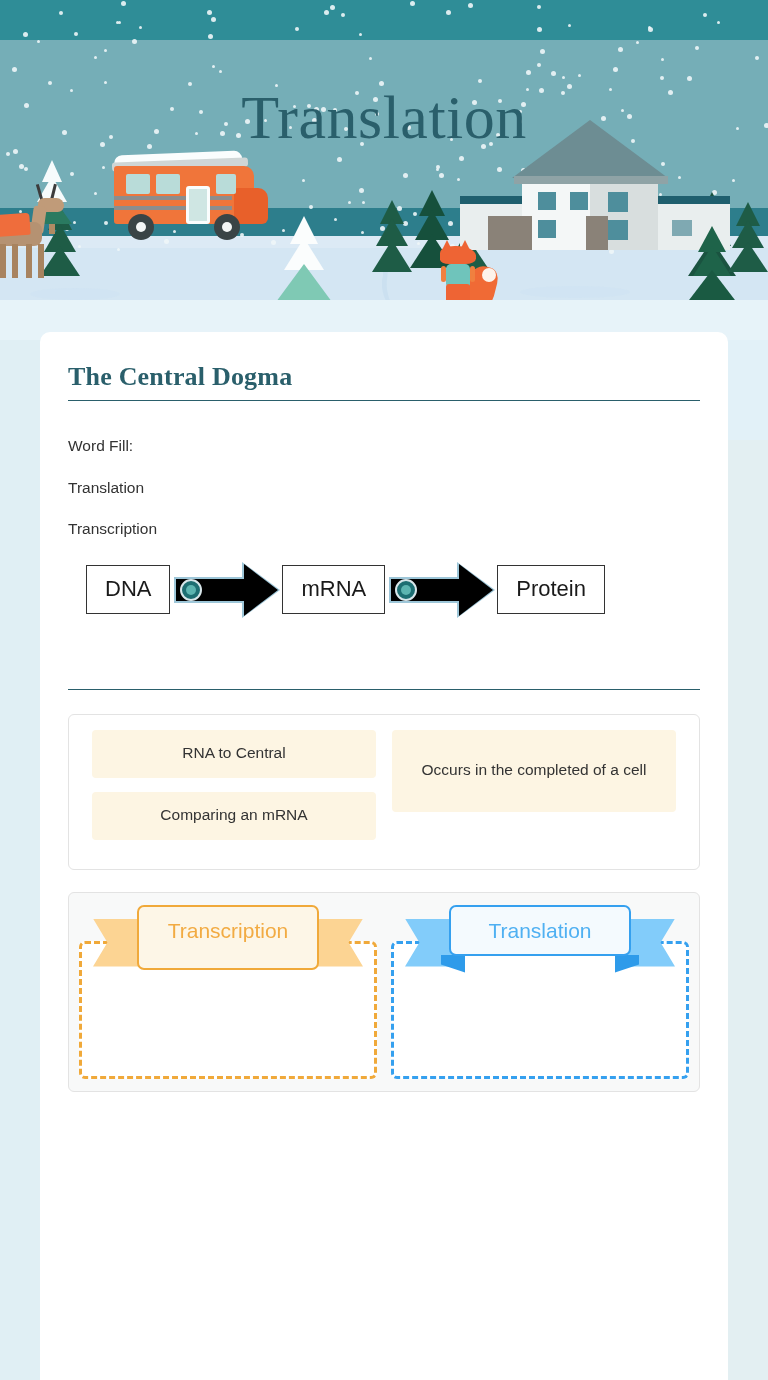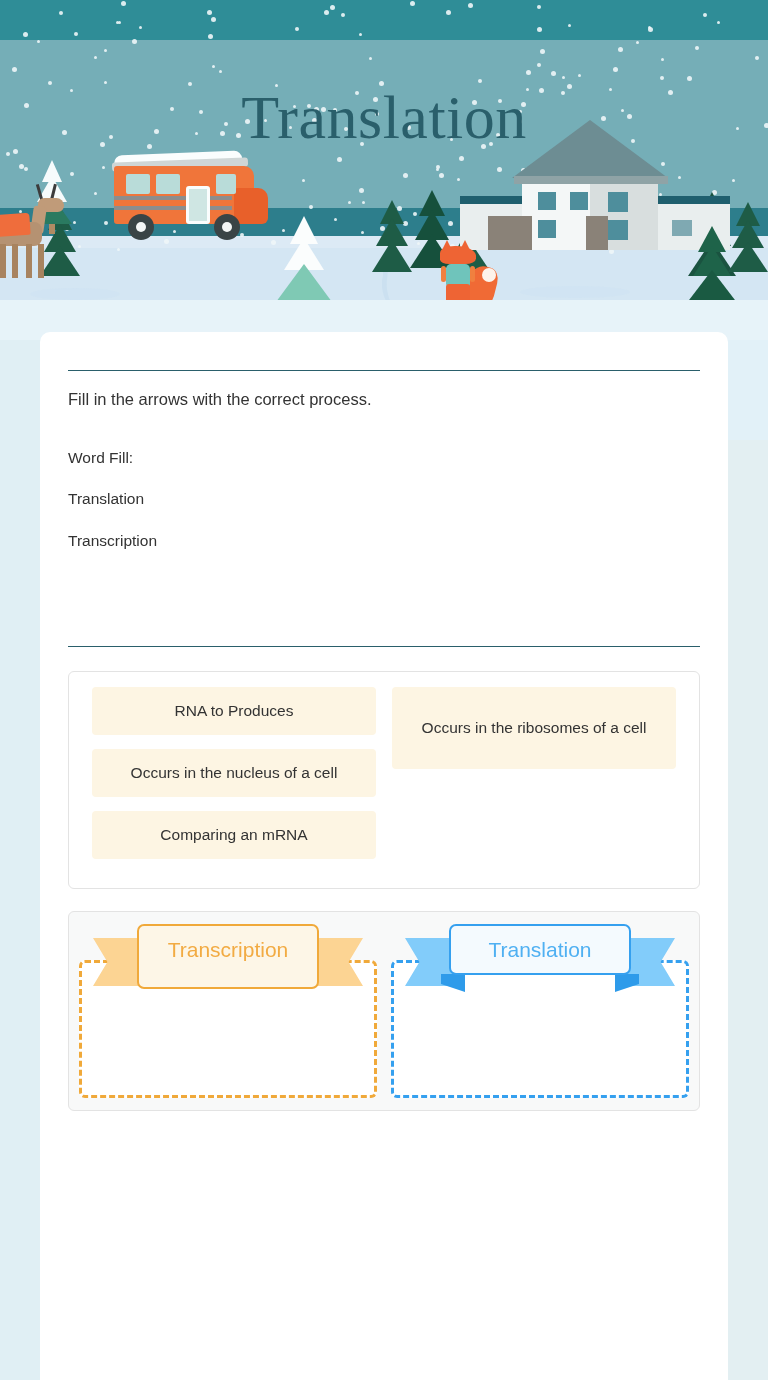--- a/index.html
+++ b/index.html
@@ -781,45 +781,65 @@
   </div>
 
   <div class="hero-bottomfade"></div>
 
   <h1 class="hero-title">Translation</h1>
 </div>
 
 <div class="content-card">
 
   <div class="section" style="padding-top:30px;">
+    <div class="sec-title">The Central Dogma</div>
     <div class="sec-rule"></div>
-    <div class="sec-desc">Fill in the arrows with the correct process.</div>
 
     <div class="wordbank">
       <div>Word Fill:</div>
       <div>Translation</div>
       <div>Transcription</div>
     </div>
 
+    <div class="dogma-row">
+      <div class="term-box">DNA</div>
+
+      <div class="arrow-wrap">
+        <div class="arrow-head-outline"></div>
+        <div class="arrow-shaft"></div>
+        <div class="arrow-head"></div>
+        <div class="arrow-slot"></div>
+      </div>
+
+      <div class="term-box">mRNA</div>
+
+      <div class="arrow-wrap">
+        <div class="arrow-head-outline"></div>
+        <div class="arrow-shaft"></div>
+        <div class="arrow-head"></div>
+        <div class="arrow-slot"></div>
+      </div>
+
+      <div class="term-box">Protein</div>
+    </div>
 
   </div>
 
   <div class="spacer-lg"></div>
 
   <div class="section">
     <div class="sec-rule"></div>
 
     <div class="tiles-card">
       <div class="tile-col">
-        <div class="tile h1x">RNA to Produces</div>
-        <div class="tile h1x">Occurs in the nucleus of a cell</div>
+        <div class="tile h1x">RNA to Central</div>
         <div class="tile h1x">Comparing an mRNA</div>
       </div>
       <div class="tile-col">
-        <div class="tile h2x">Occurs in the ribosomes of a cell</div>
+        <div class="tile h2x">Occurs in the completed of a cell</div>
       </div>
     </div>
 
     <div class="drop-card">
 
       <div class="drop-col">
         <div class="drop-area" style="--dc:#f0a93a;"></div>
         <div class="ribbon orange" style="--wing:#fcd493;--fold:#f0a93a;">
           <div class="ribbon-wing left"></div>
           <div class="ribbon-wing right"></div>

